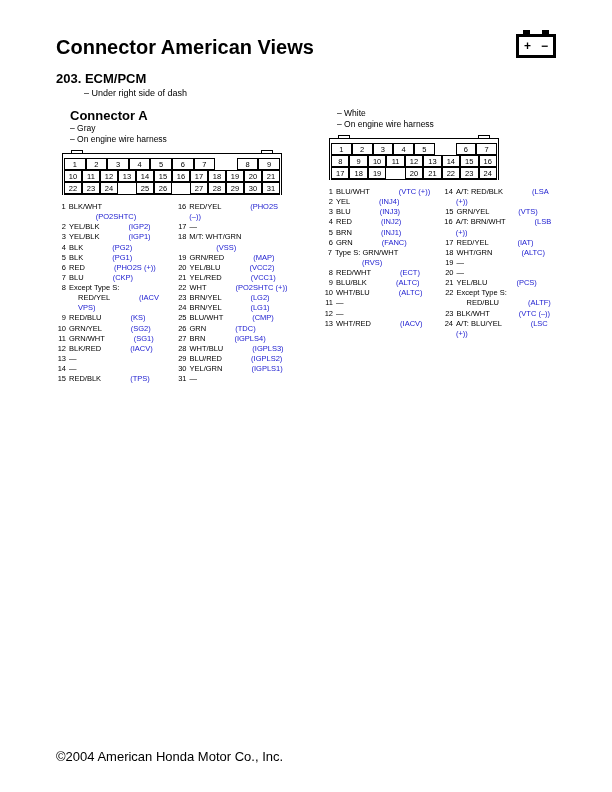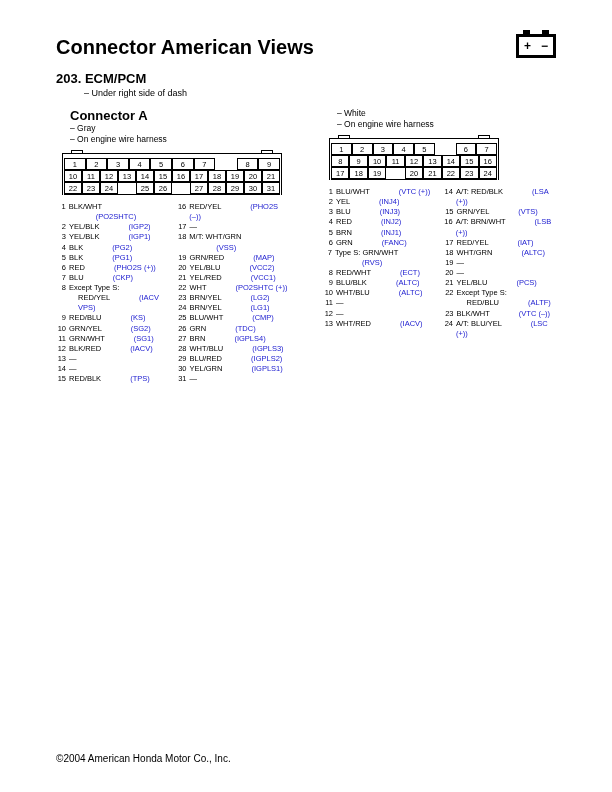--- a/index.html
+++ b/index.html
@@ -74,21 +74,21 @@
   .notch-r { right: 8px; }
   .pin-lists { display: flex; gap: 8px; margin-top: 8px; font-size: 7.5px; line-height: 1.35; }
   .pin-col { flex: 1; }
   .pin-line { display: flex; }
   .pin-num { width: 13px; text-align: right; padding-right: 3px; }
   .pin-txt {}
   .sig { color: #1919cf; margin-left: 27px; }
   .footer {
     position: absolute;
     left: 56px; bottom: 28px;
-    font-size: 10px;
+    font-size: 13px;
   }
   .copy { font-family: Arial; }
 </style>
 </head>
 <body>
 
 <div class="battery-icon">
   <div class="battery-inner">
     <span class="bi-plus">+</span>
       <span class="bi-minus">−</span>

